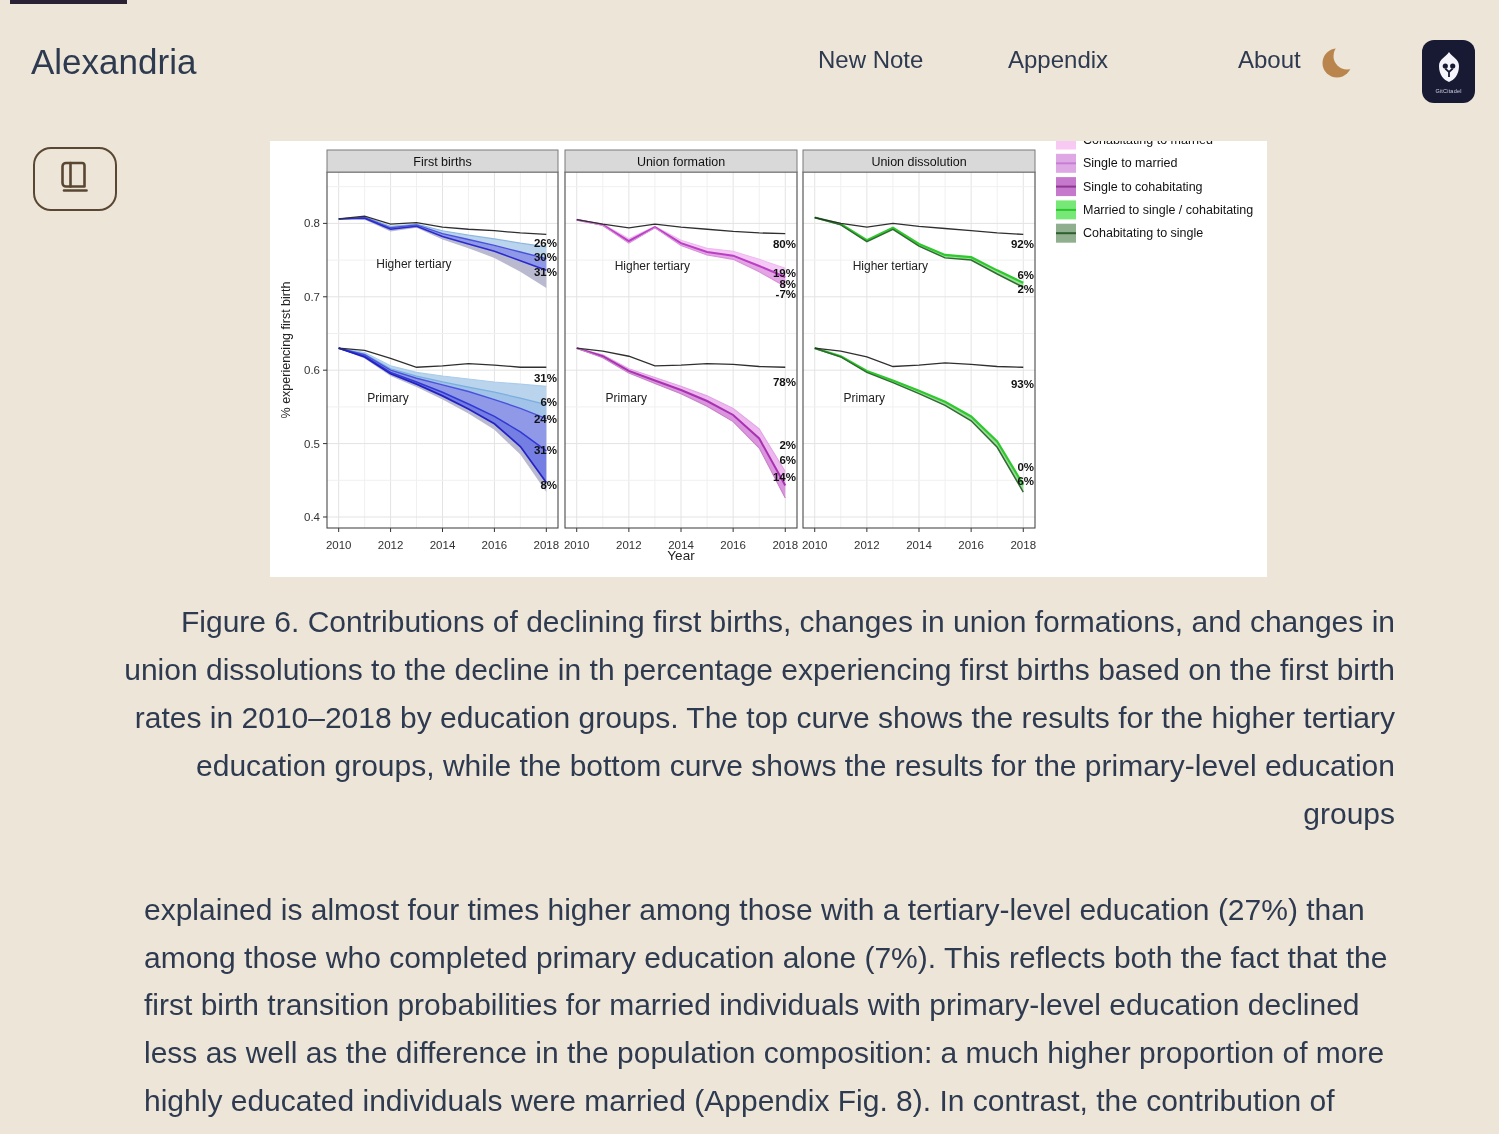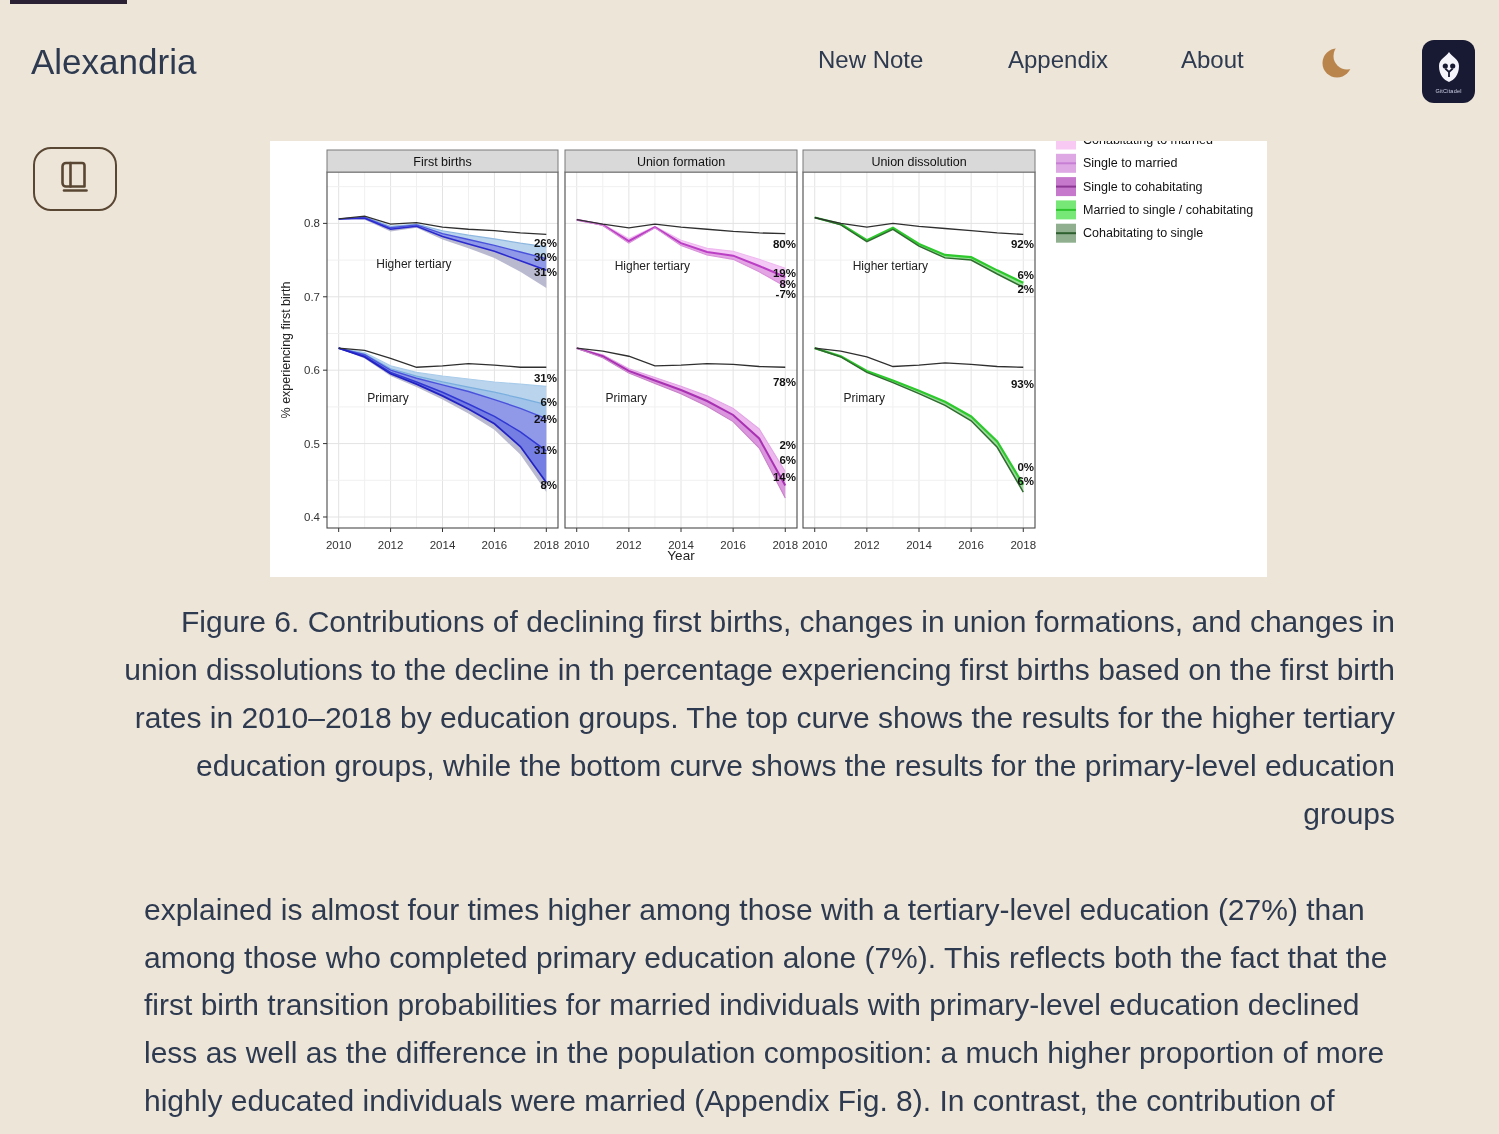--- a/index.html
+++ b/index.html
@@ -1,21 +1,21 @@
 <!DOCTYPE html>
 <html><head>
 <meta charset="utf-8">
 <style>
   html,body{margin:0;padding:0;}
   body{font-family:"Liberation Sans",sans-serif;}
   .page{position:relative;width:1499px;height:1134px;background:#EDE5D8;overflow:hidden;color:#2E3A50;}
   .top-artifact{position:absolute;left:10px;top:0;width:117px;height:4px;background:#2B2135;}
   .brand{position:absolute;left:31px;top:42px;font-size:35px;font-weight:400;color:#2E3A50;cursor:pointer;}
   .nav a{position:absolute;top:46px;font-size:24px;color:#2E3A50;text-decoration:none;cursor:pointer;}
-  .nav-new{left:818px;} .nav-vis{left:1008px;} .nav-about{left:1181px;}
+  .nav-new{left:818px;} .nav-vis{left:1008px;} .nav-about{left:1238px;}
   .moon-btn{position:absolute;left:1322px;top:42px;width:36px;height:40px;background:none;border:none;padding:0;cursor:pointer;}
   .logo-btn{position:absolute;left:1422px;top:40px;width:53px;height:63px;background:#181A33;border-radius:12px;cursor:pointer;display:flex;flex-direction:column;align-items:center;justify-content:center;border:none;padding:0;}
   .logo-label{color:#cfd2e8;font-size:5.5px;margin-top:1px;letter-spacing:.2px;}
   .reader-btn{position:absolute;left:33px;top:147px;width:84px;height:64px;background:transparent;border:2.5px solid #5A4733;border-radius:18px;cursor:pointer;display:flex;align-items:center;justify-content:center;padding:0;}
   .figure-wrap{position:absolute;left:270px;top:141px;width:997px;height:436px;background:#ffffff;overflow:hidden;}
   .caption{position:absolute;left:105px;top:598px;width:1290px;text-align:right;font-size:30px;line-height:48px;color:#2E3A50;margin:0;}
   .bodytext{position:absolute;left:144px;top:886px;width:1250px;text-align:left;font-size:30px;line-height:47.7px;color:#2E3A50;margin:0;}
 </style>
 </head>
 <body>

